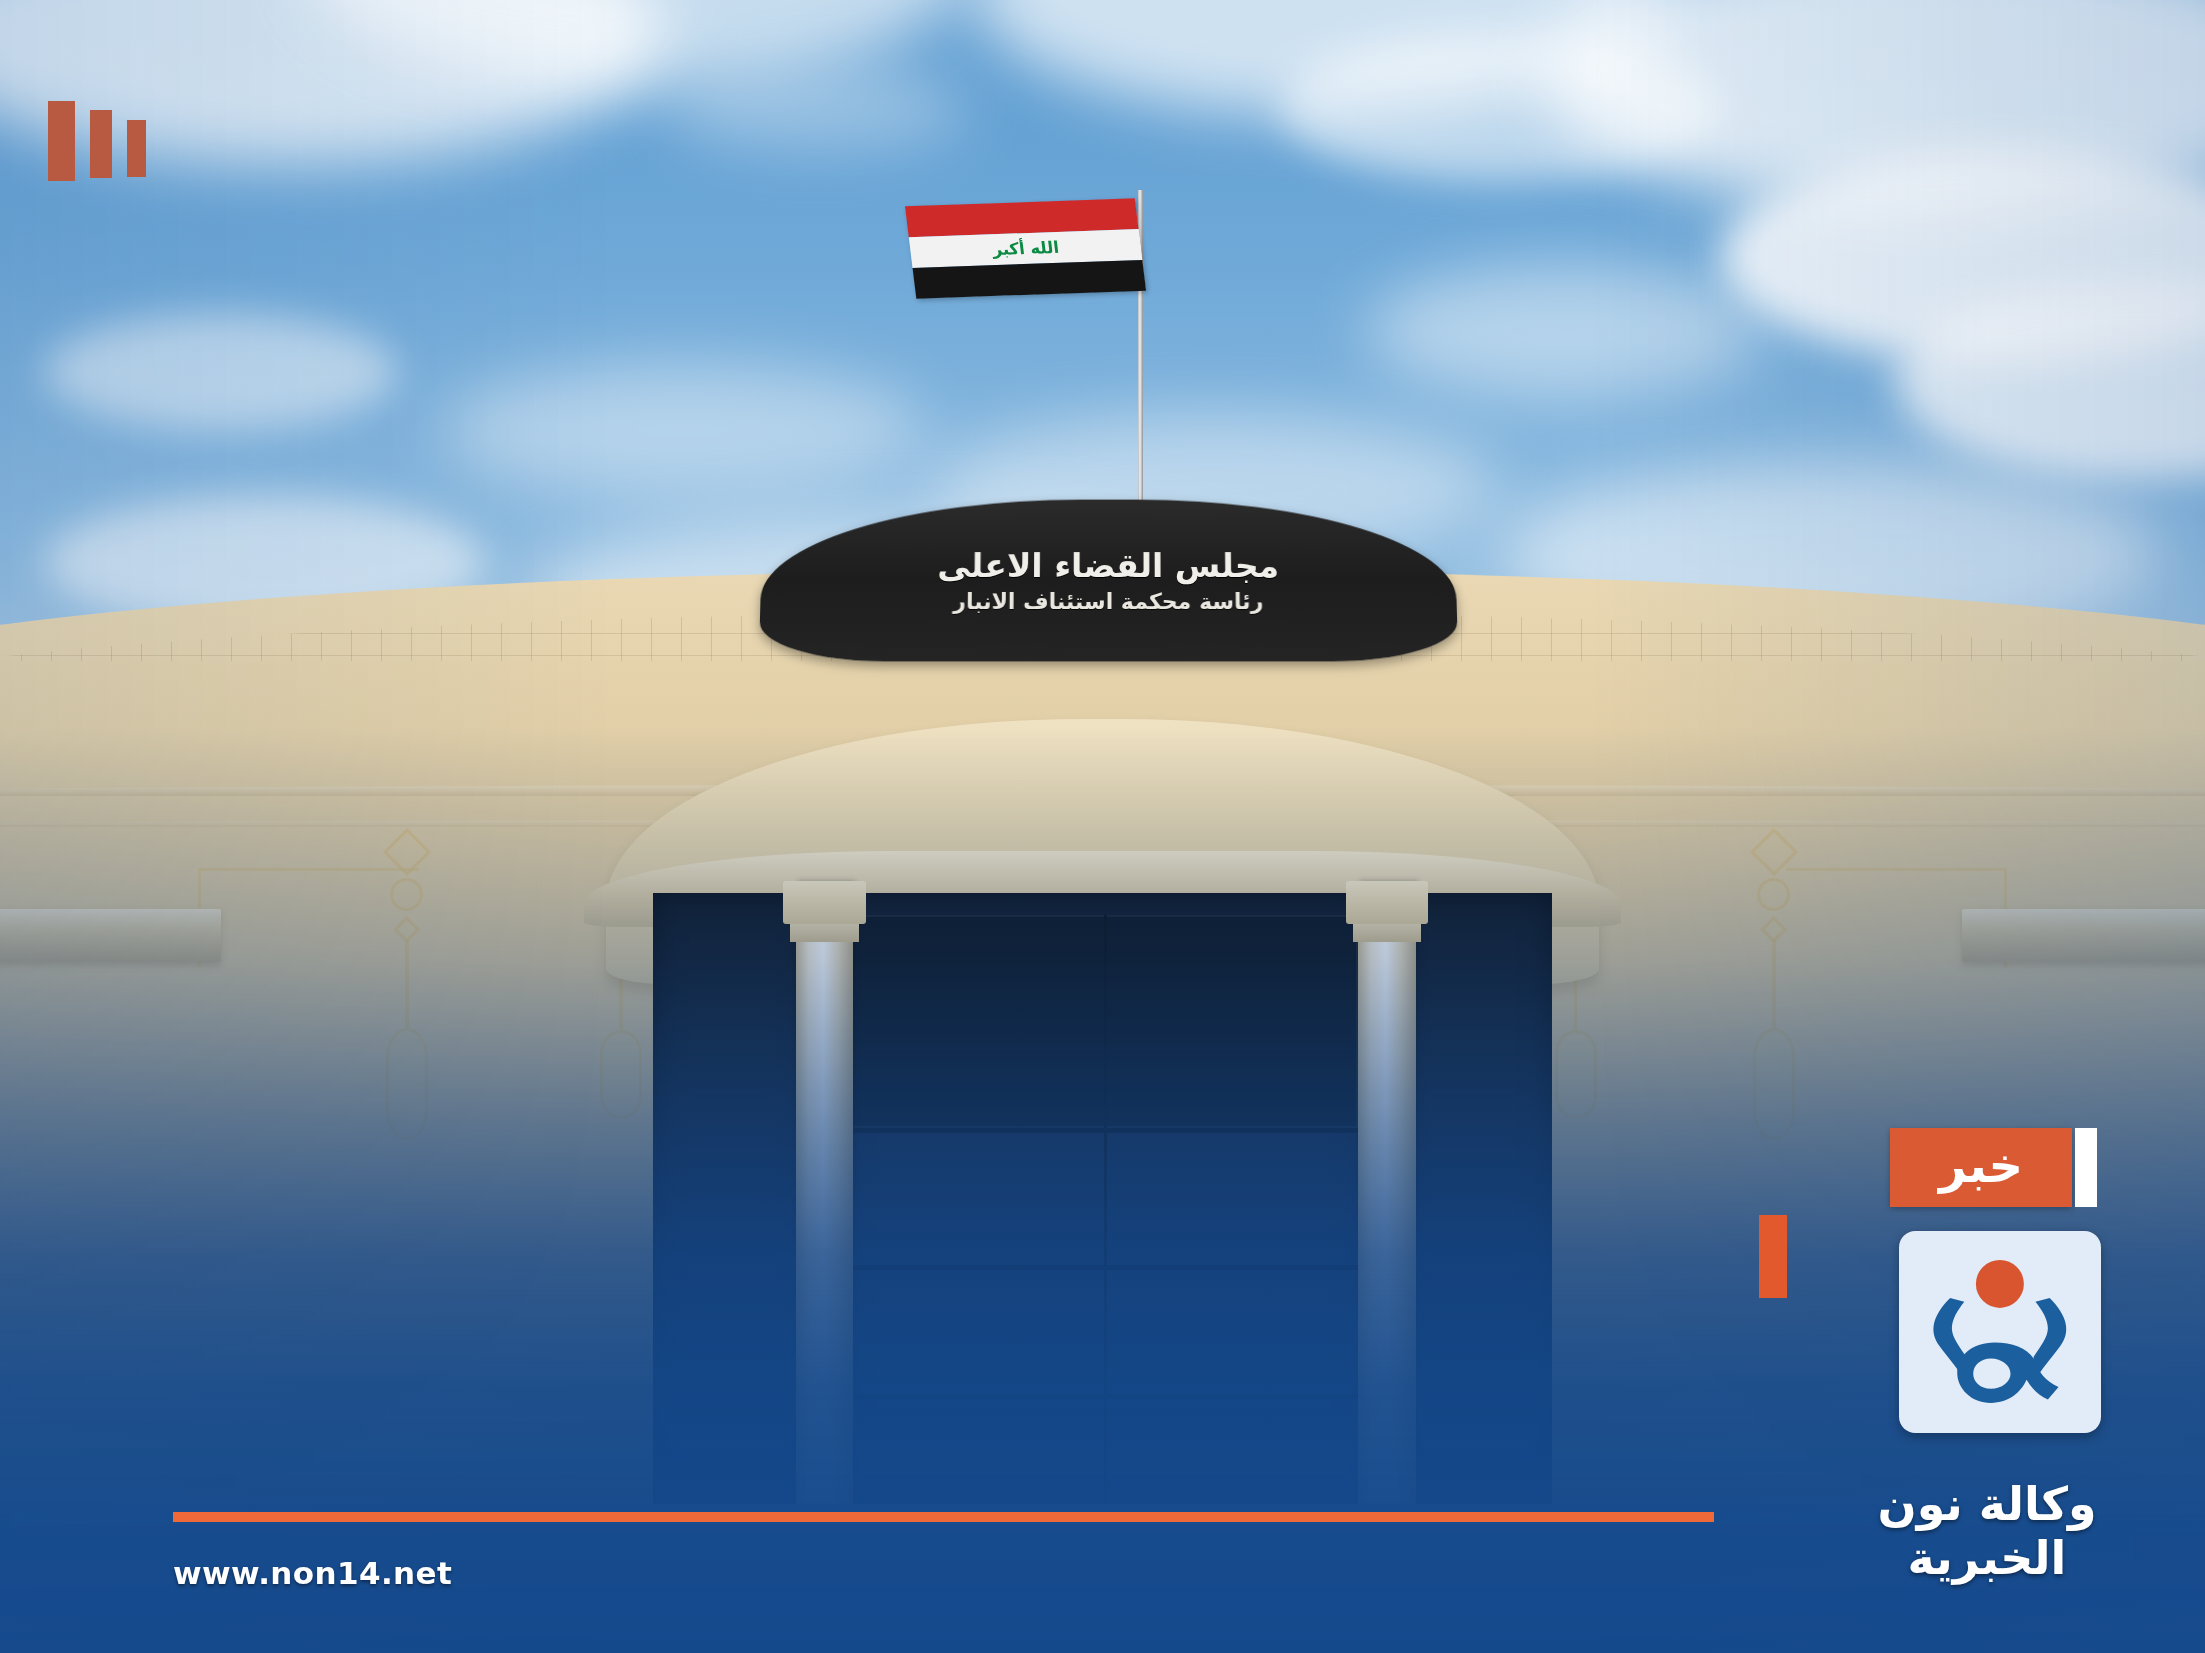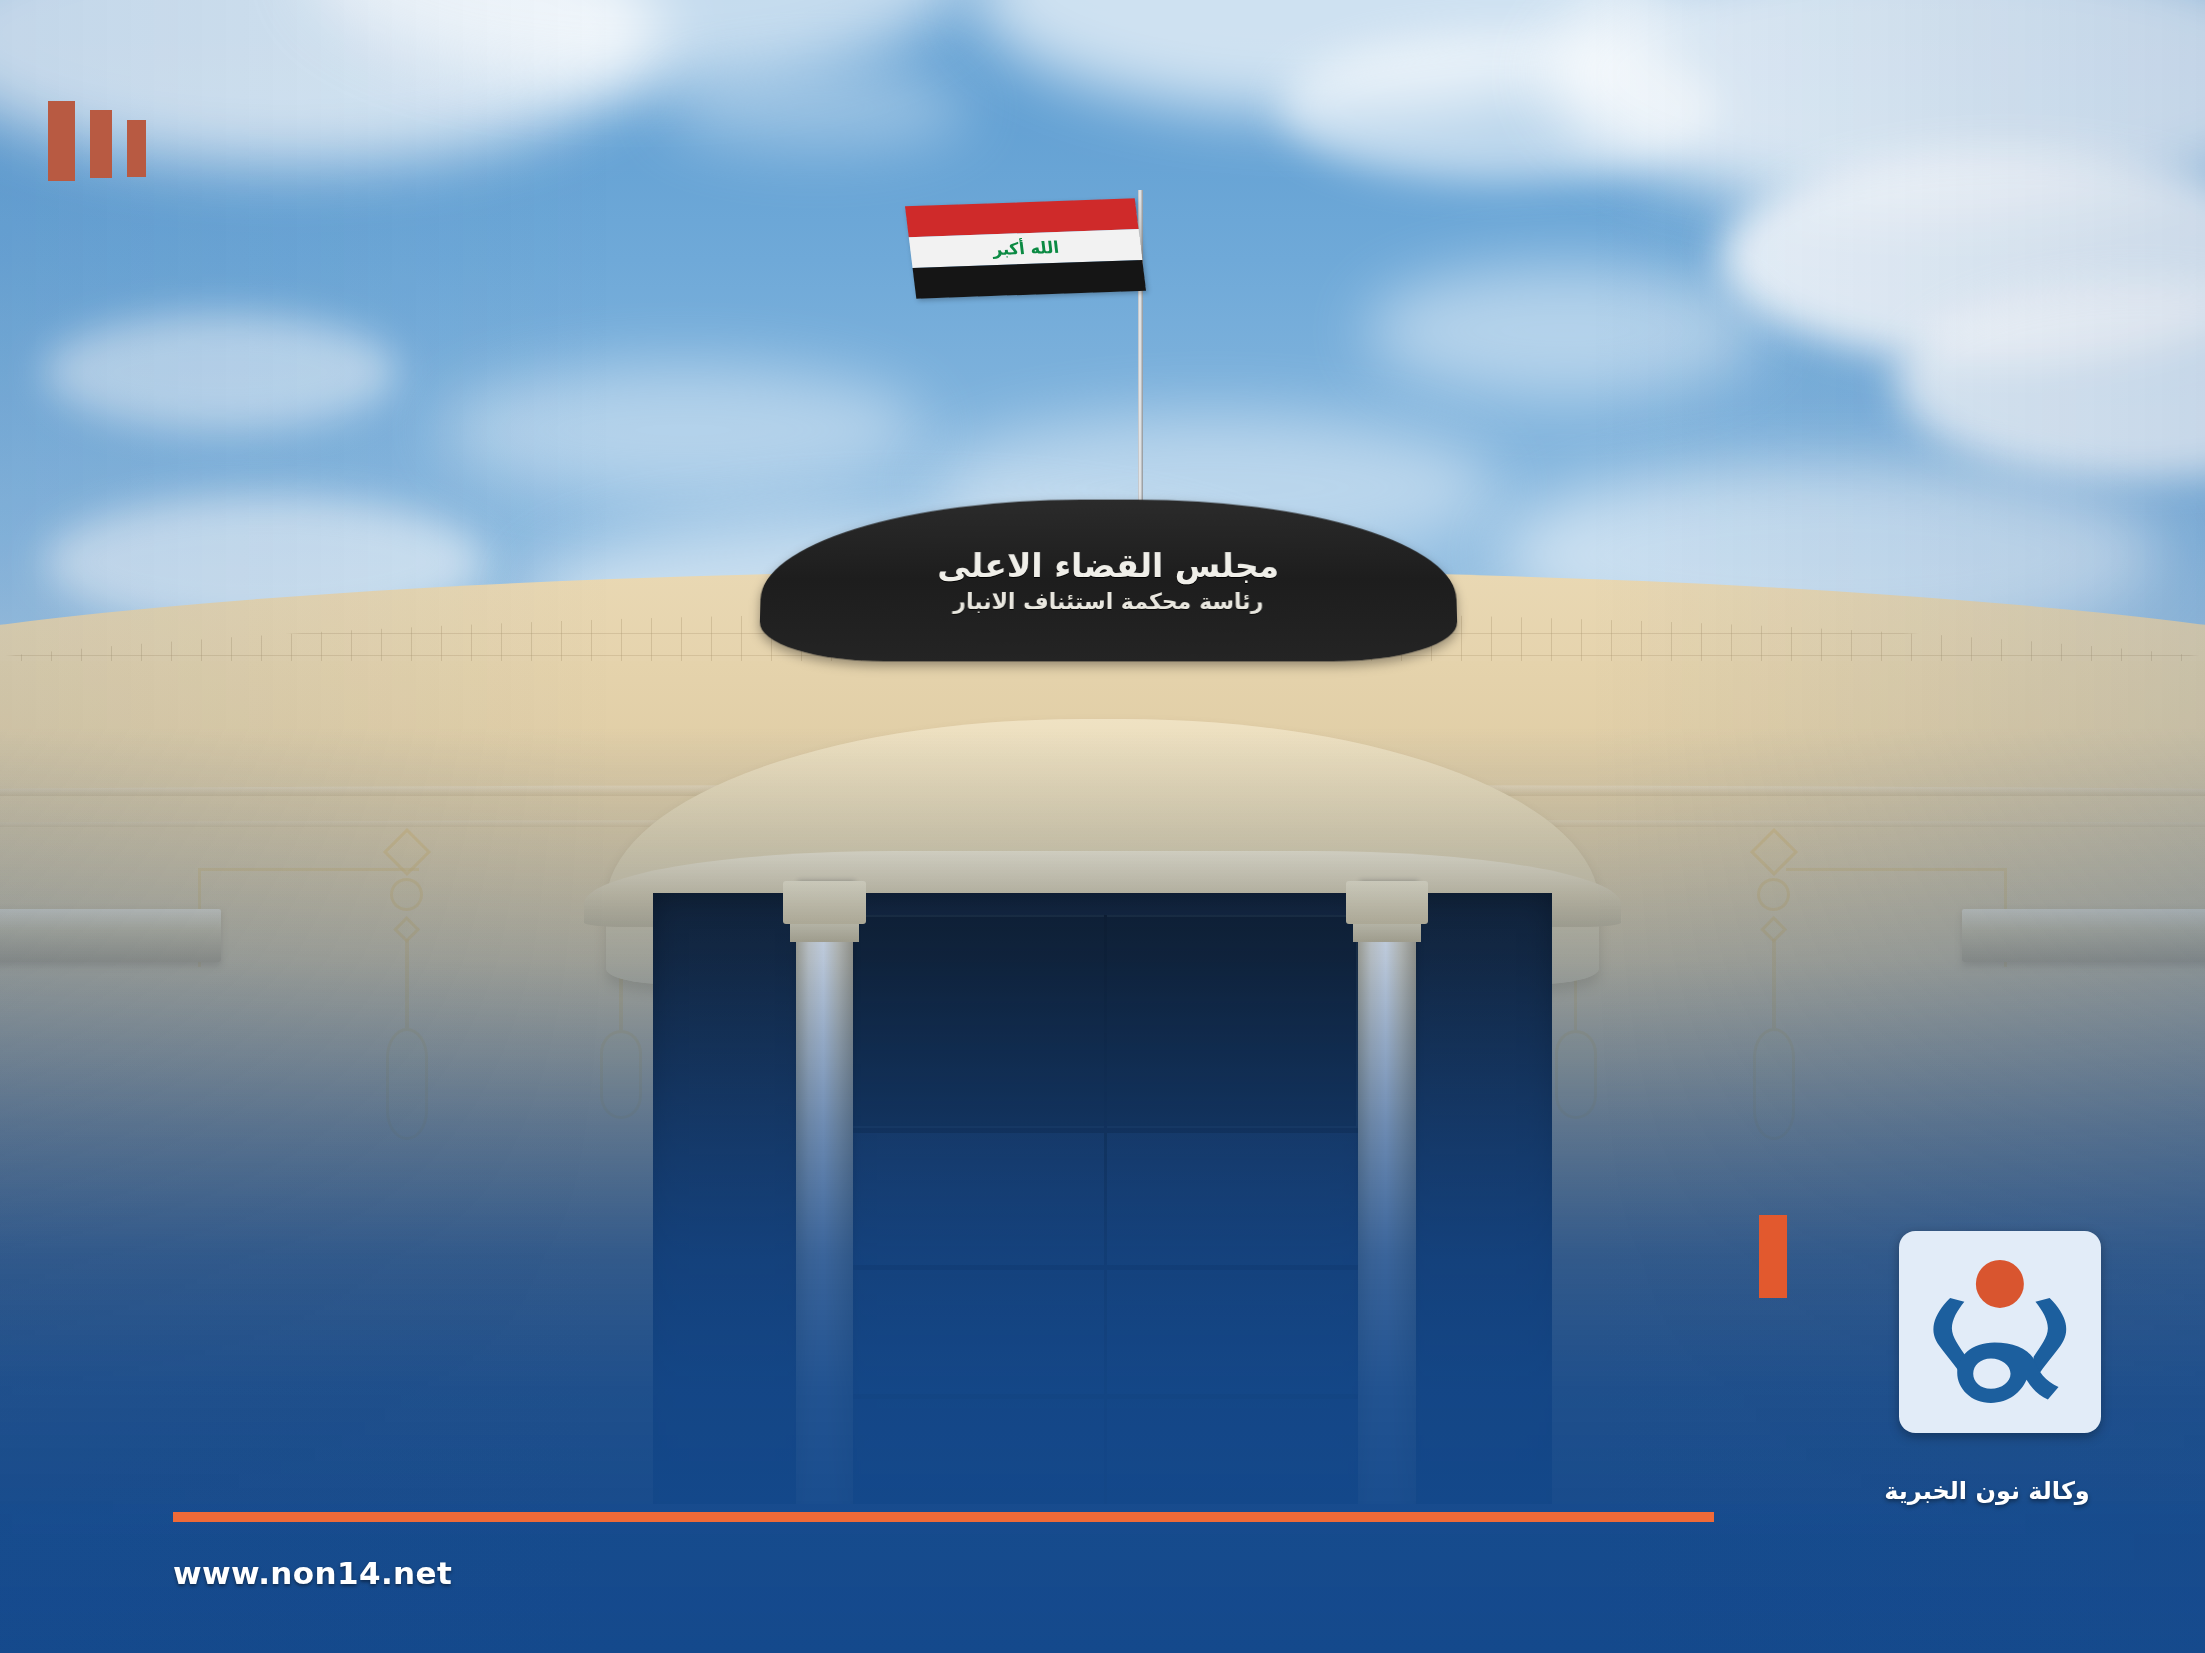--- a/index.html
+++ b/index.html
@@ -287,21 +287,21 @@
   .brand-logo svg { width:88%; height:88%; display:block; }
 
   .brand-name {
     position:absolute; left:1801px; top:1477px;
     width:372px;
     text-align:center;
     direction:rtl;
     color:#ffffff;
     font-family:"DejaVu Sans", sans-serif;
     font-weight:700;
-    font-size:24px;
+    font-size:46px;
     letter-spacing:0.4px;
     text-shadow:0 1.5px 4.5px rgba(0,0,0,.45);
   }
 </style>
 </head>
 <body>
 
 <div class="stage">
 
   <div class="photo">
@@ -408,20 +408,26 @@
 
   <div class="headline-accent"></div>
 
   <div class="headline">
   </div>
 
   <div class="divider"></div>
 
   <div class="site-url">www.non14.net</div>
 
+  <div class="news-badge">
+    <div class="chip">
+      <span>خبر</span>
+    </div>
+    <div class="tick"></div>
+  </div>
 
   <div class="brand-logo">
     <svg viewBox="0 0 100 100" aria-hidden="true">
       <circle cx="50" cy="23" r="13.5" fill="#d9552f"></circle>
       <path d="M22 31 C12 41 10 50 16 58 C21 65 27 71 31 79 L31 64 C27 58 23 53 23 48 C23 43 26 38 30 33 Z" fill="#1c5f9e"></path>
       <path d="M78 31 C88 41 90 50 84 58 C79 65 73 71 69 79 L69 64 C73 58 77 53 77 48 C77 43 74 38 70 33 Z" fill="#1c5f9e"></path>
       <path d="M47 56 C34 56 26 64 26 73 C26 82 34 90 45 90 C55 90 62 84 65 77 C68 82 72 86 77 88 L83 81
                C76 78 71 72 69 65 C65 59 57 56 47 56 Z
                M45 65 C51 65 56 69 56 73.5 C56 78 51 82 45 82 C39 82 35 78 35 73.5 C35 69 39 65 45 65 Z" fill="#1c5f9e"></path>
     </svg>

